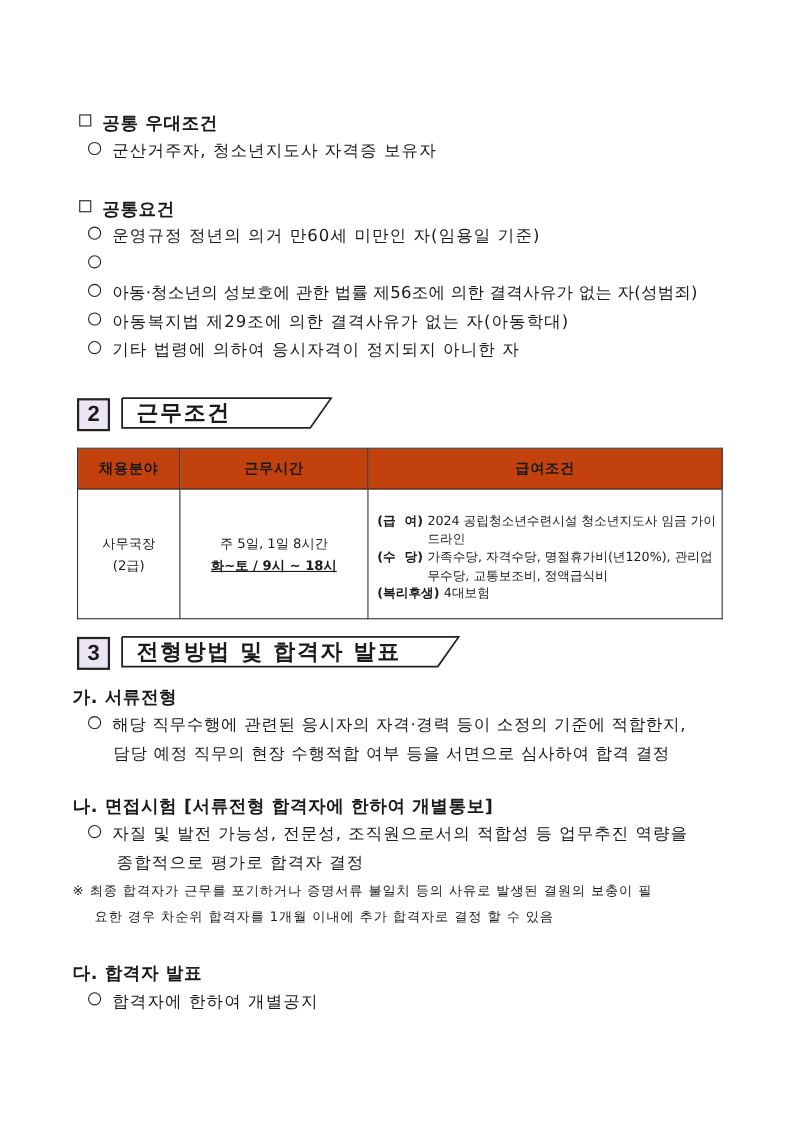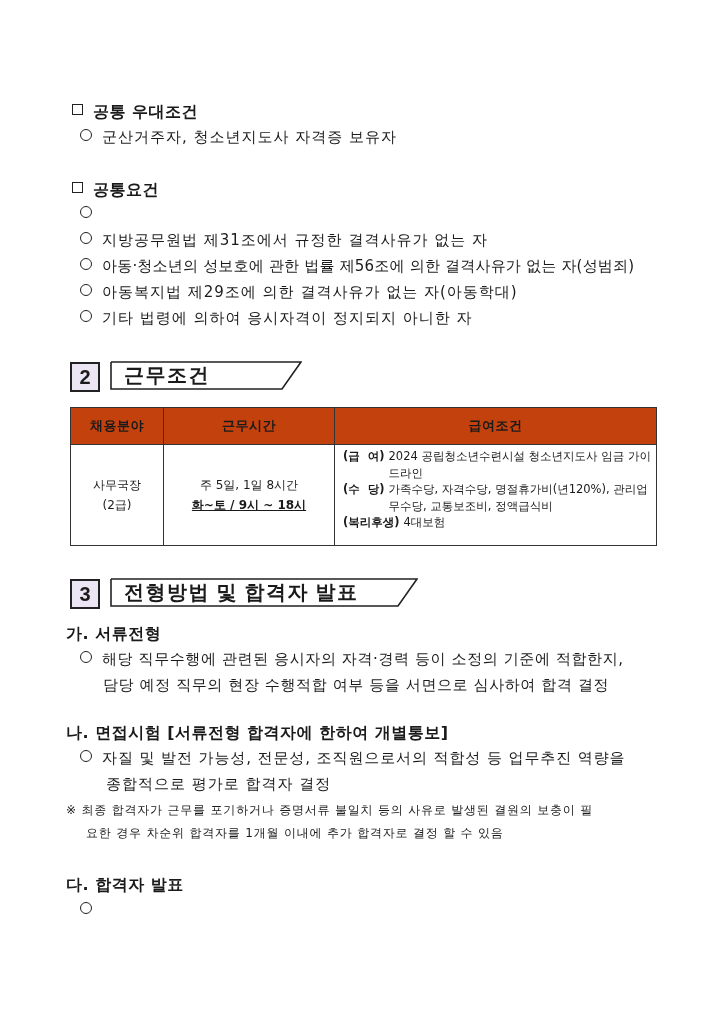--- a/index.html
+++ b/index.html
@@ -12,45 +12,45 @@
   .item .bullet { display:inline-block; width:10px; height:10px; border:1.6px solid #222; border-radius:50%; margin-right:10px; vertical-align:1px; }
   .sec-num { width:26px; height:26px; background:#ece6f4; border:2px solid #222; font-family:"Liberation Sans", sans-serif;
              font-weight:bold; font-size:20px; text-align:center; line-height:26px; }
   .sec-title-wrap { height:29px; }
   .sec-title-wrap svg { position:absolute; left:0; top:0; }
   .sec-title { position:absolute; left:14px; top:1px; font-size:20px; font-weight:bold; letter-spacing:1.5px; white-space:nowrap; }
   table.cond { position:absolute; left:70px; top:407px; width:587px; border-collapse:collapse; font-size:12px; }
   table.cond th, table.cond td { border:1.5px solid #333; }
   table.cond th { background:#c2410c; height:34px; font-size:13px; font-weight:bold; letter-spacing:0.5px; }
   table.cond td { height:97px; text-align:center; vertical-align:middle; line-height:20px; }
-  table.cond td.pay { text-align:left; vertical-align:top; padding:3px 4px 0 8px; line-height:16.5px; font-size:11.5px; }
+  table.cond td.pay { text-align:left; vertical-align:top; padding:20px 4px 0 8px; line-height:16.5px; font-size:11.5px; }
   .pay-line { display:flex; }
   .pay-label { font-weight:bold; white-space:nowrap; margin-right:4px; }
   .underline-bold { font-weight:bold; text-decoration:underline; }
   .sub-head { font-size:16px; font-weight:bold; letter-spacing:0.5px; white-space:nowrap;text-align:center; }
   .note { font-size:12px; letter-spacing:0.8px; white-space:nowrap;text-align:center; }
 </style>
 </head>
 <body>
 
 <div class="abs sq-head" style="left:72px;top:102px;">
   <span class="box"></span><span>공통 우대조건</span>
 </div>
 <div class="abs item" style="left:80px;top:128px;">
   <span class="bullet"></span><span>군산거주자, 청소년지도사 자격증 보유자</span>
 </div>
 
 <div class="abs sq-head" style="left:72px;top:180px;">
   <span class="box"></span><span>공통요건</span>
 </div>
 <div class="abs item" style="left:80px;top:205px;">
-  <span class="bullet"></span>
+  <span class="bullet"></span><span>운영규정 정년의 의거 만60세 미만인 자(임용일 기준)</span>
 </div>
 <div class="abs item" style="left:80px;top:231px;">
-  <span class="bullet"></span><span>지방공무원법 제31조에서 규정한 결격사유가 없는 자</span>
+  <span class="bullet"></span>
 </div>
 <div class="abs item" style="left:80px;top:257px;letter-spacing:0.2px;text-align:right;">
   <span class="bullet"></span><span>아동·청소년의 성보호에 관한 법률 제56조에 의한 결격사유가 없는 자(성범죄)</span>
 </div>
 <div class="abs item" style="left:80px;top:283px;">
   <span class="bullet"></span><span>아동복지법 제29조에 의한 결격사유가 없는 자(아동학대)</span>
 </div>
 <div class="abs item" style="left:80px;top:309px;">
   <span class="bullet"></span><span>기타 법령에 의하여 응시자격이 정지되지 아니한 자</span>
 </div>
@@ -96,21 +96,21 @@
       <div class="pay-line">
         <span class="pay-label">(복리후생)</span>
         <span>4대보험</span>
       </div>
     </td>
   </tr>
 </tbody>
   </table>
 
 <div class="abs sec-num" style="left:70px;top:579px;">3</div>
-<div class="abs sec-title-wrap" style="left:110px;top:578px;width:308px;font-family:Liberation Serif, serif;">
+<div class="abs sec-title-wrap" style="left:110px;top:578px;width:308px;">
   <svg width="308" height="30">
     <polyline points="1,1 307,1 288,28 1,28 1,1" fill="none" stroke="#222" stroke-width="1.6"></polyline>
   </svg>
   <span class="sec-title">전형방법 및 합격자 발표</span>
 </div>
 
 <div class="abs sub-head" style="left:66px;top:624px;">가. 서류전형</div>
 <div class="abs item" style="left:80px;top:650px;letter-spacing:0.6px;">
   <span class="bullet"></span><span>해당 직무수행에 관련된 응시자의 자격·경력 등이 소정의 기준에 적합한지,</span>
 </div>
@@ -122,14 +122,14 @@
 </div>
 <div class="abs item" style="left:106px;top:775px;">종합적으로 평가로 합격자 결정</div>
 <div class="abs note" style="left:66px;top:802px;">
   <span>※</span>
   <span>최종 합격자가 근무를 포기하거나 증명서류 불일치 등의 사유로 발생된 결원의 보충이 필</span>
 </div>
 <div class="abs note" style="left:86px;top:825px;">요한 경우 차순위 합격자를 1개월 이내에 추가 합격자로 결정 할 수 있음</div>
 
 <div class="abs sub-head" style="left:66px;top:875px;">다. 합격자 발표</div>
 <div class="abs item" style="left:80px;top:901px;">
-  <span class="bullet"></span>
+  <span class="bullet"></span><span>합격자에 한하여 개별공지</span>
 </div>
 
 </body></html>

